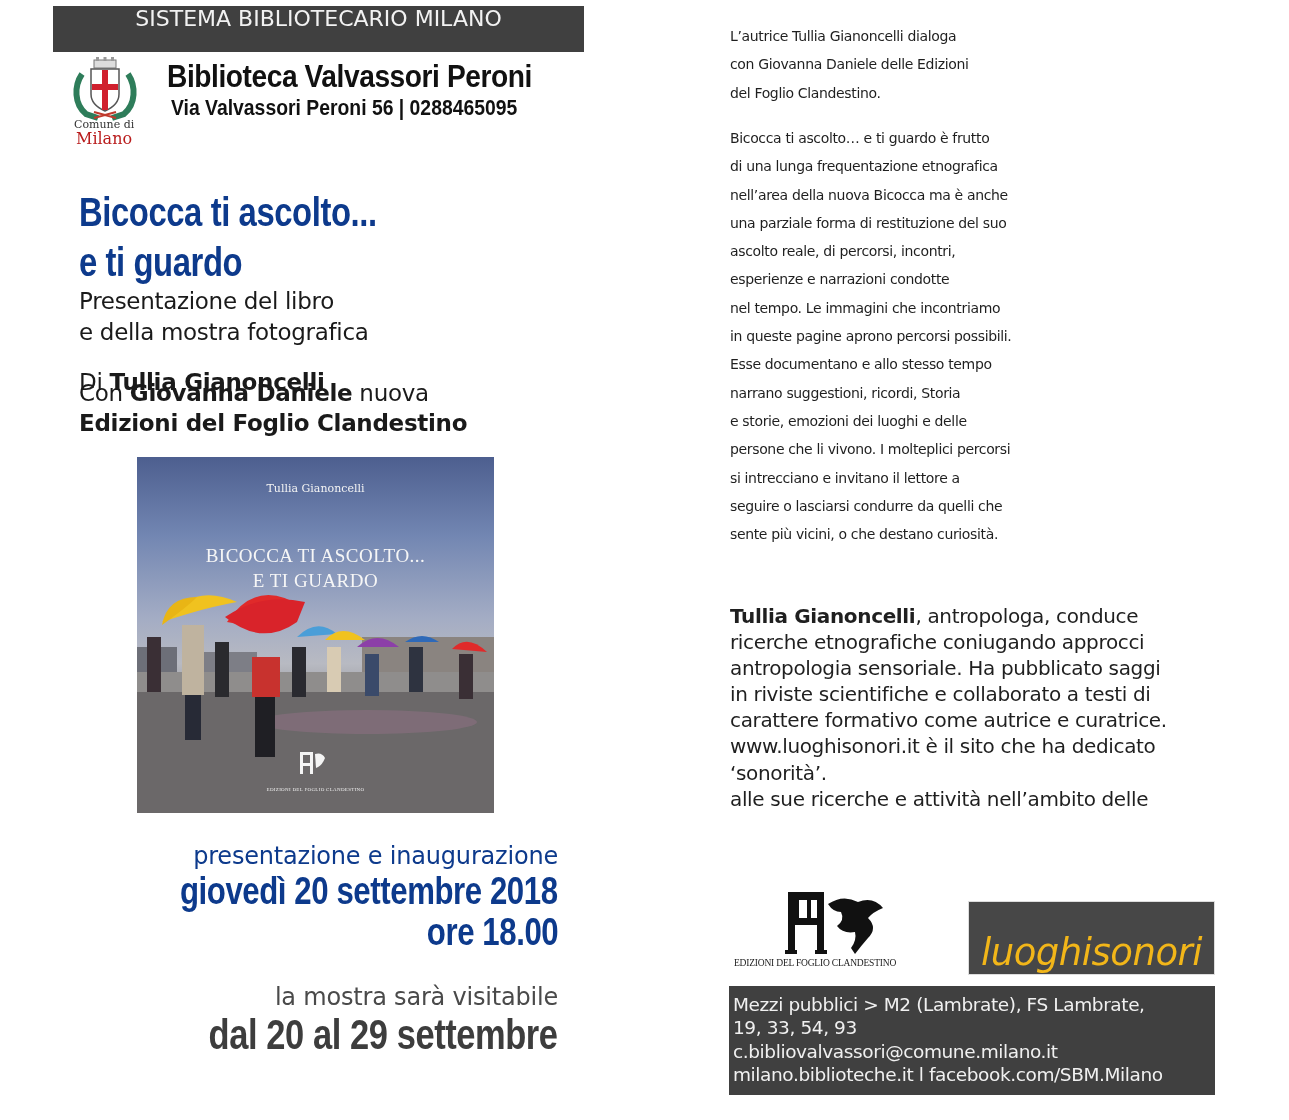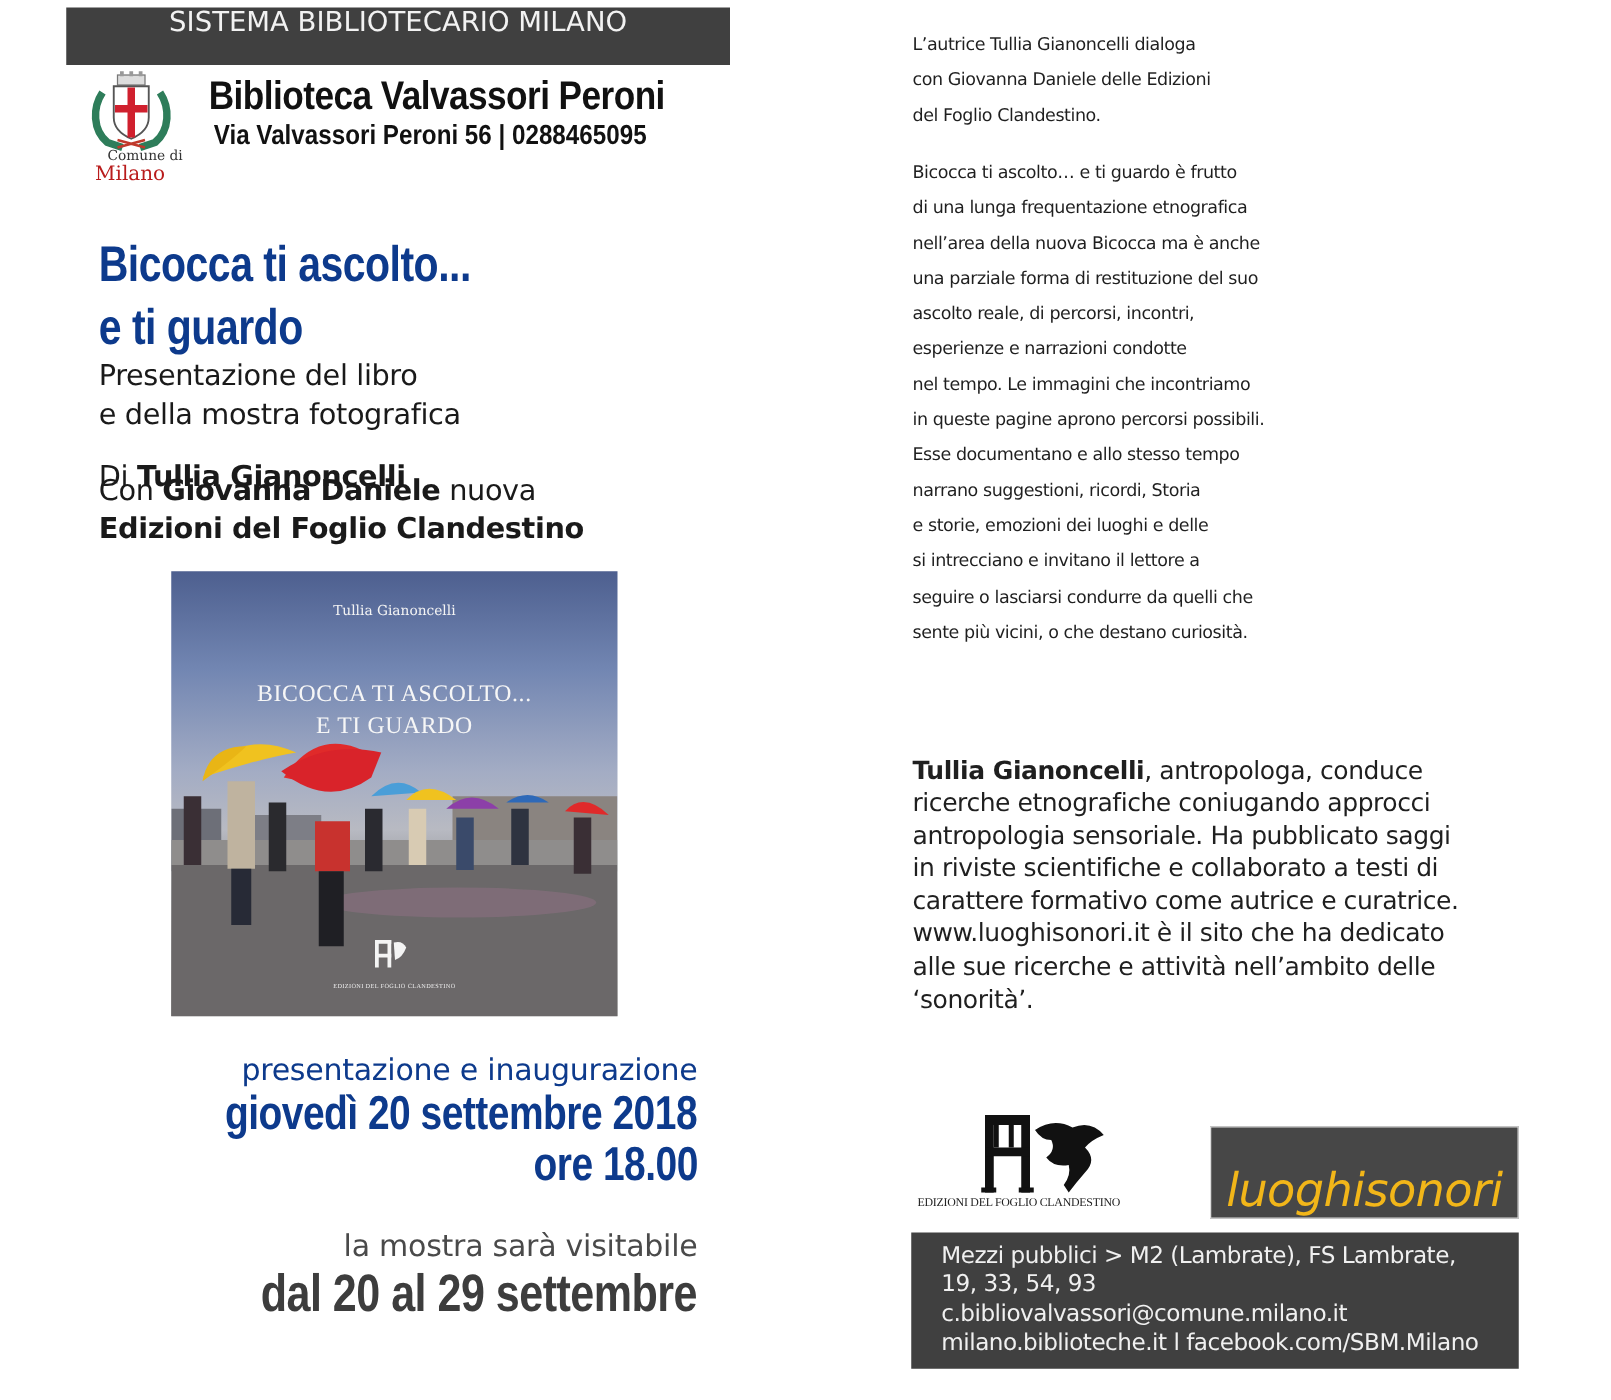--- a/index.html
+++ b/index.html
@@ -10,21 +10,21 @@
 
   
   .sbm-band {
     left: 53px; top: 6px; width: 531px; height: 46px;
     background: #404040; color: #f2f2f2;
     font-family: "DejaVu Sans", sans-serif; font-size: 22px;
     display: flex; justify-content: center;
     letter-spacing: 0px;
   }
   .crest { left: 72px; top: 56px; width: 66px; height: 94px; }
-  .crest-caption1 { left: 86px; top: 118px; font-family: "DejaVu Serif", serif; font-size: 11px; color: #333; }
+  .crest-caption1 { left: 74px; top: 118px; font-family: "DejaVu Serif", serif; font-size: 11px; color: #333; }
   .crest-caption2 { left: 76px; top: 129px; font-family: "DejaVu Serif", serif; font-size: 16px; color: #b91c1c; }
 
   .lib-name {
     left: 167px; top: 58px;
     font-family: "Liberation Sans", sans-serif; font-weight: bold;
     font-size: 32px; color: #111; transform: scaleX(0.88); transform-origin: left top;
     letter-spacing: -0.5px; white-space: nowrap;
   }
   .lib-address {
     left: 171px; top: 95px;
@@ -114,21 +114,21 @@
     border: 1px solid #ddd;
   }
   .ls-text {
     font-family: "DejaVu Sans", sans-serif; font-style: italic; color: #f2b619;
     font-size: 37px; letter-spacing: -0.5px;
   }
 
   
   .contact {
     left: 729px; top: 986px; width: 486px; height: 109px; background: #404040;
-    color: #f0f0f0; padding: 7px 24px; font-family: "DejaVu Sans", sans-serif;
+    color: #f0f0f0; padding: 7px 4px; font-family: "DejaVu Sans", sans-serif;
     font-size: 18.5px; line-height: 23.3px; letter-spacing: -0.4px;
   }
   .contact .ln { display: block; white-space: nowrap; }
 </style>
 </head>
 <body>
 
 <div class="abs sbm-band">
   <span>SISTEMA BIBLIOTECARIO MILANO</span>
 </div>
@@ -237,34 +237,35 @@
   <span class="ln">di una lunga frequentazione etnografica</span>
   <span class="ln">nell’area della nuova Bicocca ma è anche</span>
   <span class="ln">una parziale forma di restituzione del suo</span>
   <span class="ln">ascolto reale, di percorsi, incontri,</span>
   <span class="ln">esperienze e narrazioni condotte</span>
   <span class="ln">nel tempo. Le immagini che incontriamo</span>
   <span class="ln">in queste pagine aprono percorsi possibili.</span>
   <span class="ln">Esse documentano e allo stesso tempo</span>
   <span class="ln">narrano suggestioni, ricordi, Storia</span>
   <span class="ln">e storie, emozioni dei luoghi e delle</span>
+  <span class="ln">persone che li vivono. I molteplici percorsi</span>
   <span class="ln">si intrecciano e invitano il lettore a</span>
   <span class="ln">seguire o lasciarsi condurre da quelli che</span>
   <span class="ln">sente più vicini, o che destano curiosità.</span>
 </div>
 
 <div class="abs rtext p3">
   <span class="ln"><b>Tullia Gianoncelli</b><span>, antropologa, conduce</span></span>
   <span class="ln">ricerche etnografiche coniugando approcci</span>
   <span class="ln">antropologia sensoriale. Ha pubblicato saggi</span>
   <span class="ln">in riviste scientifiche e collaborato a testi di</span>
   <span class="ln">carattere formativo come autrice e curatrice.</span>
   <span class="ln">www.luoghisonori.it è il sito che ha dedicato</span>
+  <span class="ln">‘sonorità’.</span>
   <span class="ln">alle sue ricerche e attività nell’ambito delle</span>
-  <span class="ln">‘sonorità’.</span>
 </div>
 
 <svg class="abs fc-logo" viewBox="0 0 180 82">
   <g fill="#111">
     <rect x="55" y="4" width="7" height="62"></rect>
     <rect x="84" y="4" width="7" height="62"></rect>
     <rect x="55" y="4" width="36" height="8"></rect>
     <rect x="55" y="30" width="36" height="7"></rect>
     <rect x="62" y="12" width="4" height="18"></rect>
     <rect x="74" y="12" width="4" height="18"></rect>

